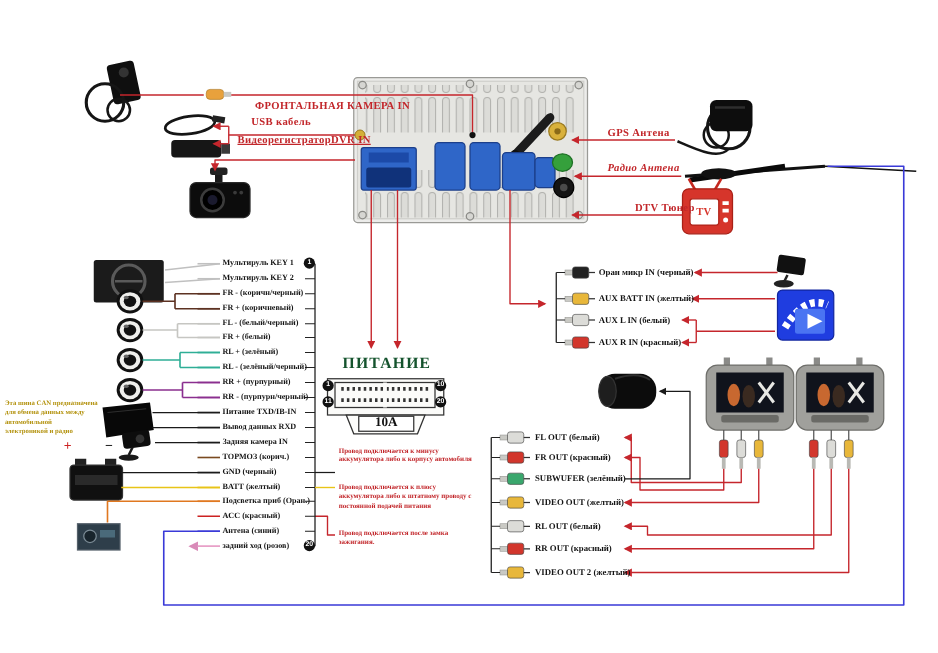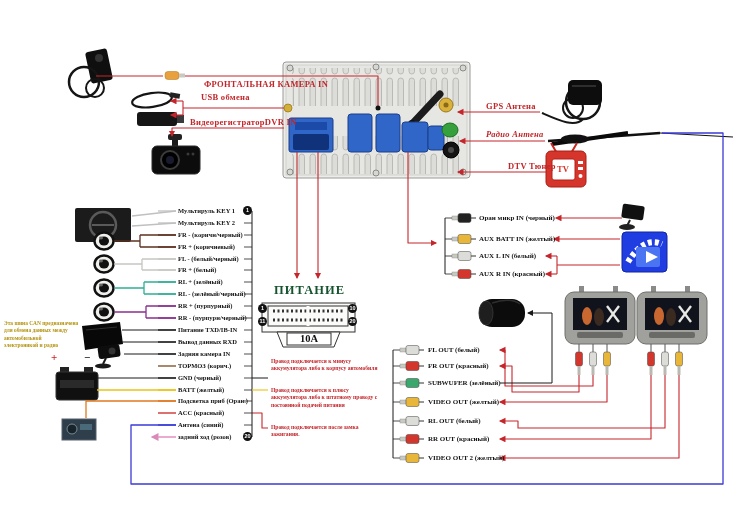--- a/index.html
+++ b/index.html
@@ -353,22 +353,22 @@
       <line x1="158" y1="401" x2="176" y2="401" stroke="#e07820"></line>
       <line x1="158" y1="413" x2="176" y2="413" stroke="#cc2222"></line>
       <line x1="158" y1="425" x2="176" y2="425" stroke="#3a3ad8"></line>
       <line x1="158" y1="437" x2="176" y2="437" stroke="#e8a0c8"></line>
     </g>
   </g>
 </svg>
 
 
 <div class="lbl-red" style="left:204px;top:63px;margin-top:16px;">ФРОНТАЛЬНАЯ КАМЕРА IN</div>
-<div class="lbl-red" style="left:201px;top:92px;">USB обмена</div>
-<div class="lbl-red" style="left:190px;top:117px;">ВидеорегистраторDVR IN</div>
+<div class="lbl-red" style="left:201px;top:92px;">USB кабель</div>
+<div class="lbl-red" style="left:190px;top:106px;text-decoration:underline;">ВидеорегистраторDVR IN</div>
 <div class="lbl-red" style="left:486px;top:101px;">GPS Антена</div>
 <div class="lbl-red" style="left:486px;top:129px;font-style:italic;">Радио Антена</div>
 <div class="lbl-red" style="left:489px;top:161px;margin-left:19px;">DTV Тюнер</div>
 <div class="tvtxt">TV</div>
 
 <div class="pw-h">ПИТАНИЕ</div>
 <div class="fuse">10A</div>
 <div class="pin" style="left:258px;top:304px;">1</div>
 <div class="pin" style="left:258px;top:317px;">11</div>
 <div class="pin" style="left:348px;top:304px;">10</div>

